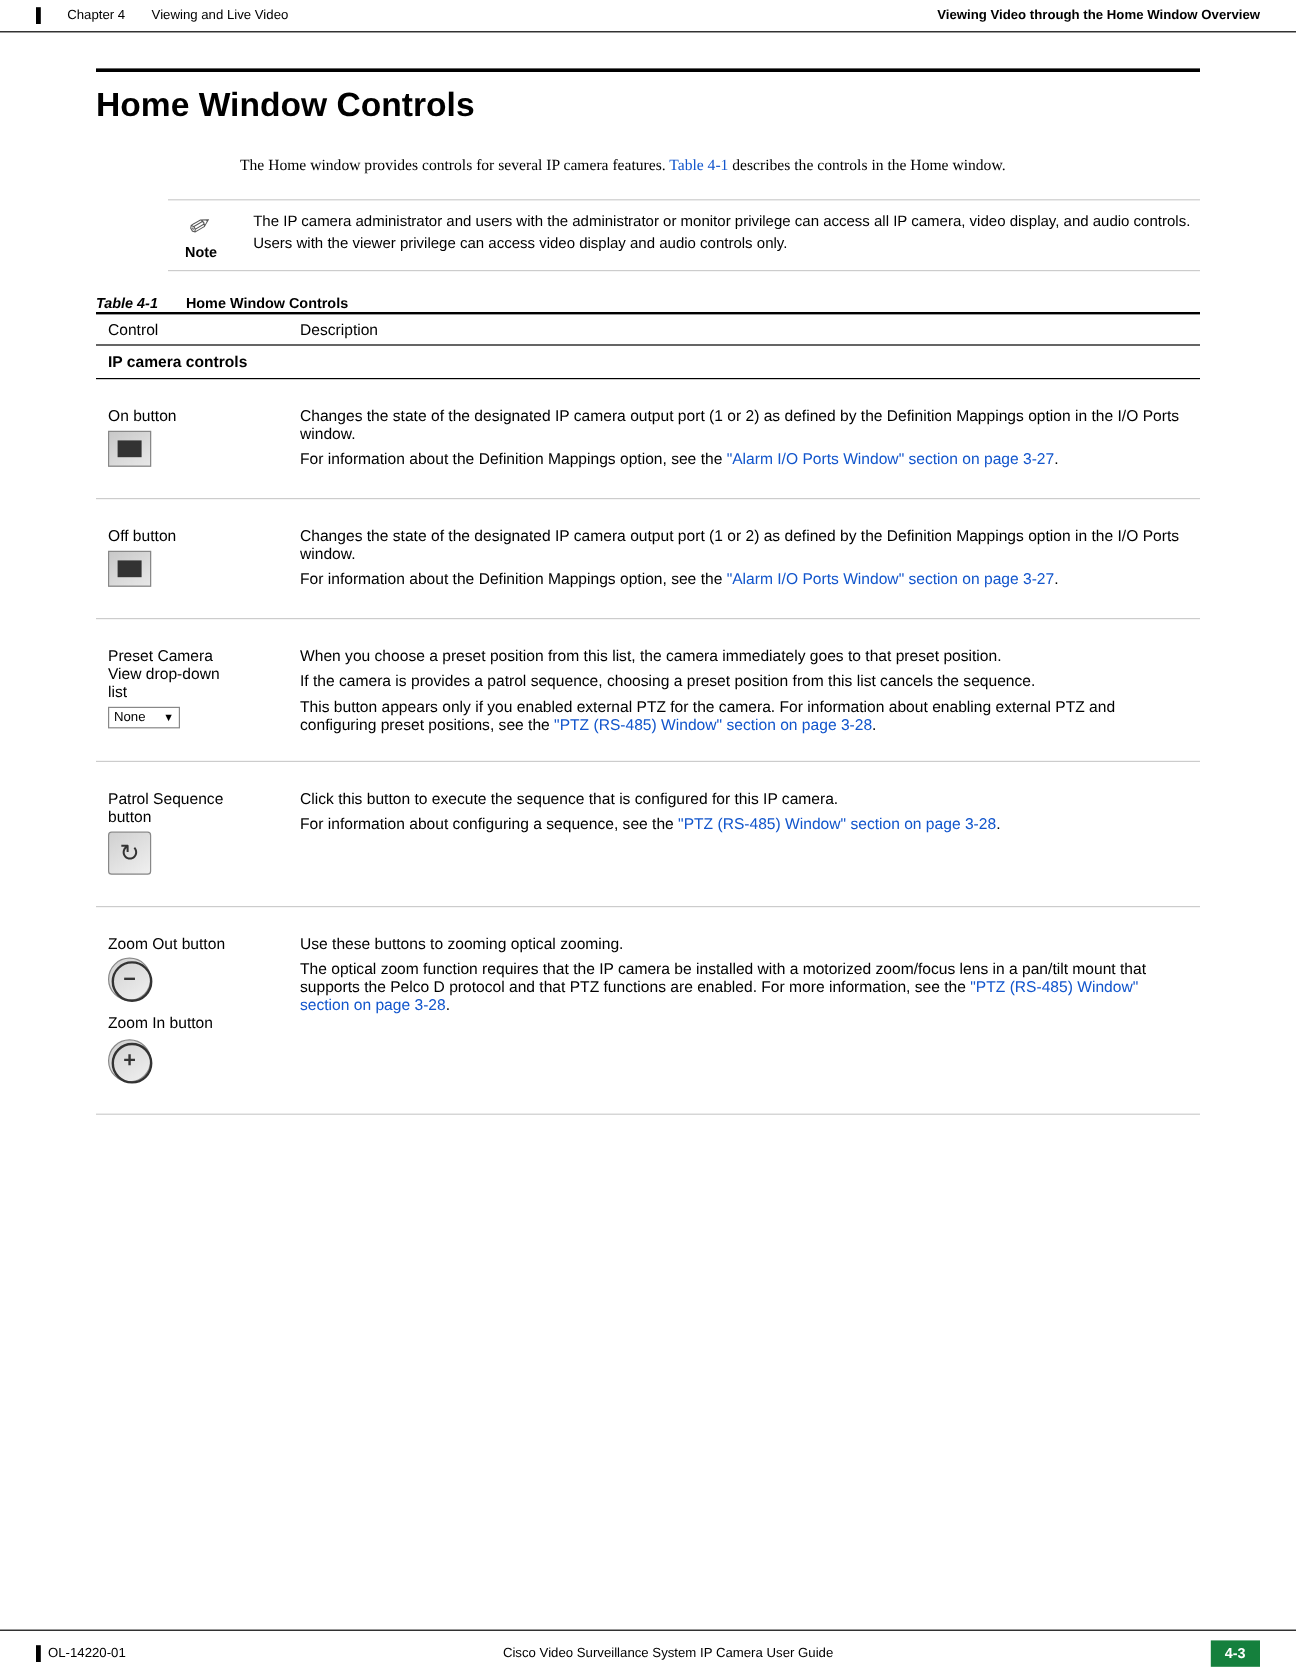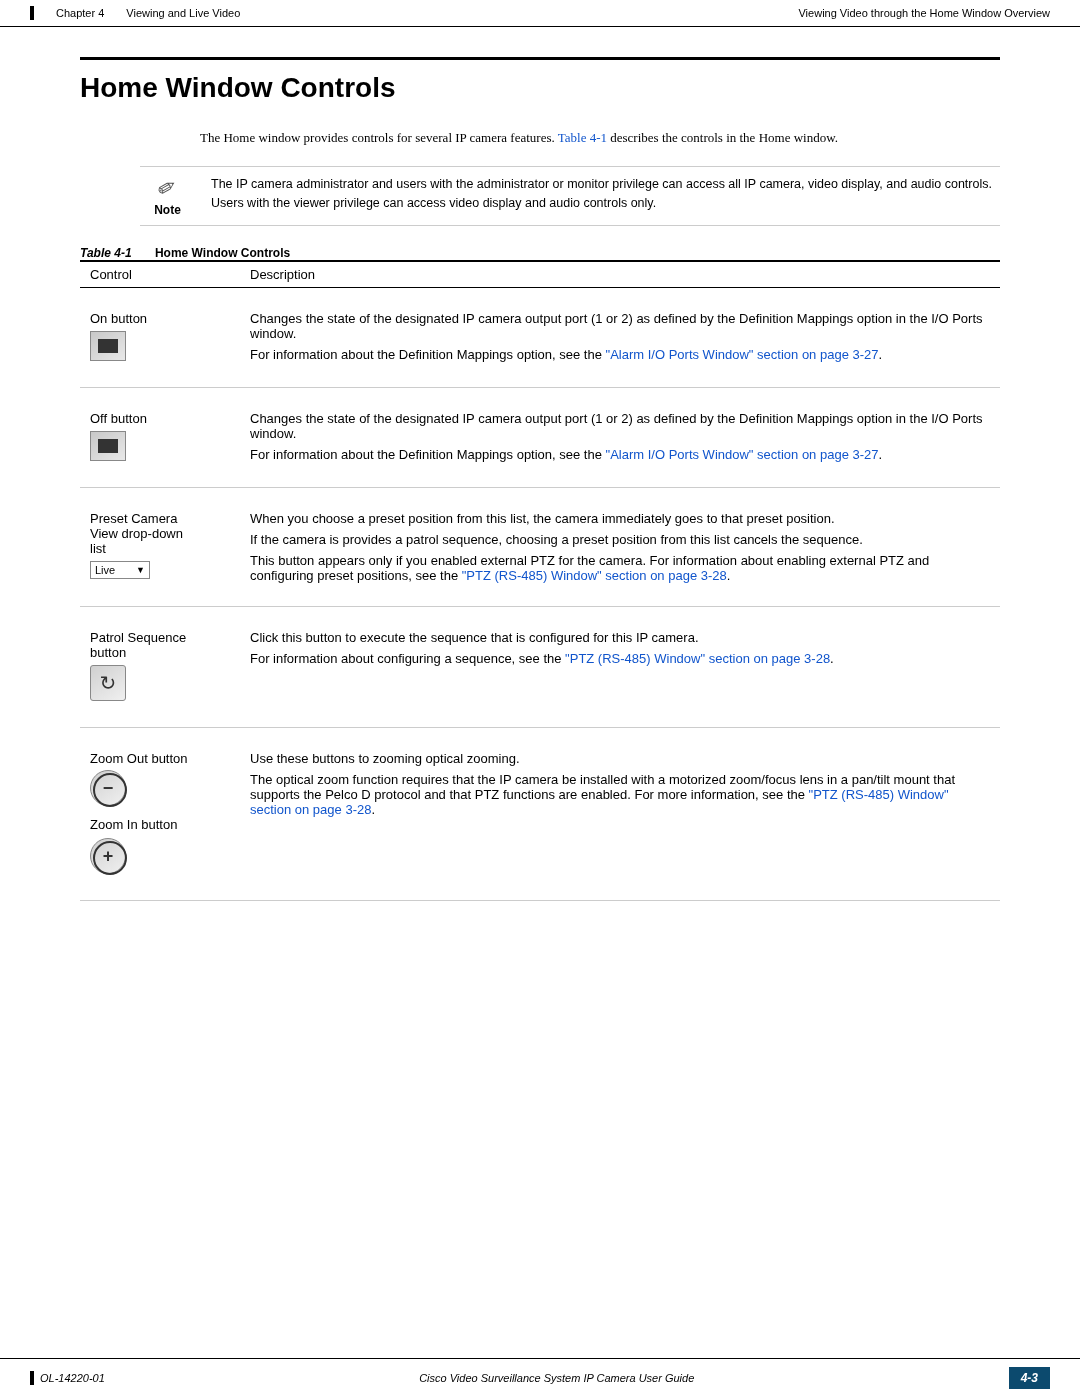--- a/index.html
+++ b/index.html
@@ -27,21 +27,21 @@
       align-items: center;
       gap: 22px;
     }
     .header-left .bar-accent {
       width: 4px;
       height: 14px;
       background: #000;
       display: inline-block;
     }
     .header-right {
-      font-weight: normal;
+      font-weight: bold;
       font-size: 11px;
     }
 
     
     .content {
       padding: 30px 80px 30px 80px;
     }
 
     
     .page-title {
@@ -292,35 +292,34 @@
       position: absolute;
       bottom: 0;
       left: 0;
       right: 0;
       display: flex;
       justify-content: space-between;
       align-items: center;
       padding: 8px 30px;
       border-top: 1px solid #000;
       font-size: 11px;
-      font-style: italic;
     }
     .footer-left {
       display: flex;
       align-items: center;
       gap: 6px;
     }
     .footer-left .bar-accent {
       width: 4px;
       height: 14px;
       background: #000;
       display: inline-block;
     }
     .footer-right {
-      background: #0c4a6e;
+      background: #15803d;
       color: #fff;
       padding: 4px 12px;
       font-weight: bold;
       font-size: 12px;
     }
 
     .para-break { margin-bottom: 6px; }
   </style>
 </head>
 <body>
@@ -360,20 +359,23 @@
 
   <table class="main-table">
     <thead>
       <tr>
         <th class="col-control">Control</th>
         <th class="col-description">Description</th>
       </tr>
     </thead>
     <tbody>
 
+      <tr class="section-header">
+        <td colspan="2">IP camera controls</td>
+      </tr>
 
       <tr>
         <td class="col-control">
           <div>On button</div>
           <div class="btn-img btn-img-on"></div>
         </td>
         <td class="col-description">
           <p class="para-break">Changes the state of the designated IP camera output port (1 or 2) as defined by the Definition Mappings option in the I/O Ports window.</p>
           <p>For information about the Definition Mappings option, see the <a class="link-blue" href="#">"Alarm I/O Ports Window" section on page 3-27</a>.</p>
         </td>
@@ -387,21 +389,21 @@
         <td class="col-description">
           <p class="para-break">Changes the state of the designated IP camera output port (1 or 2) as defined by the Definition Mappings option in the I/O Ports window.</p>
           <p>For information about the Definition Mappings option, see the <a class="link-blue" href="#">"Alarm I/O Ports Window" section on page 3-27</a>.</p>
         </td>
       </tr>
 
       <tr>
         <td class="col-control">
           <div>Preset Camera<br>View drop-down<br>list</div>
           <div class="dropdown-img">
-            <span>Live</span>
+            <span>None</span>
             <span class="dropdown-arrow">▼</span>
           </div>
         </td>
         <td class="col-description">
           <p class="para-break">When you choose a preset position from this list, the camera immediately goes to that preset position.</p>
           <p class="para-break">If the camera is provides a patrol sequence, choosing a preset position from this list cancels the sequence.</p>
           <p>This button appears only if you enabled external PTZ for the camera. For information about enabling external PTZ and configuring preset positions, see the <a class="link-blue" href="#">"PTZ (RS-485) Window" section on page 3-28</a>.</p>
         </td>
       </tr>
 

